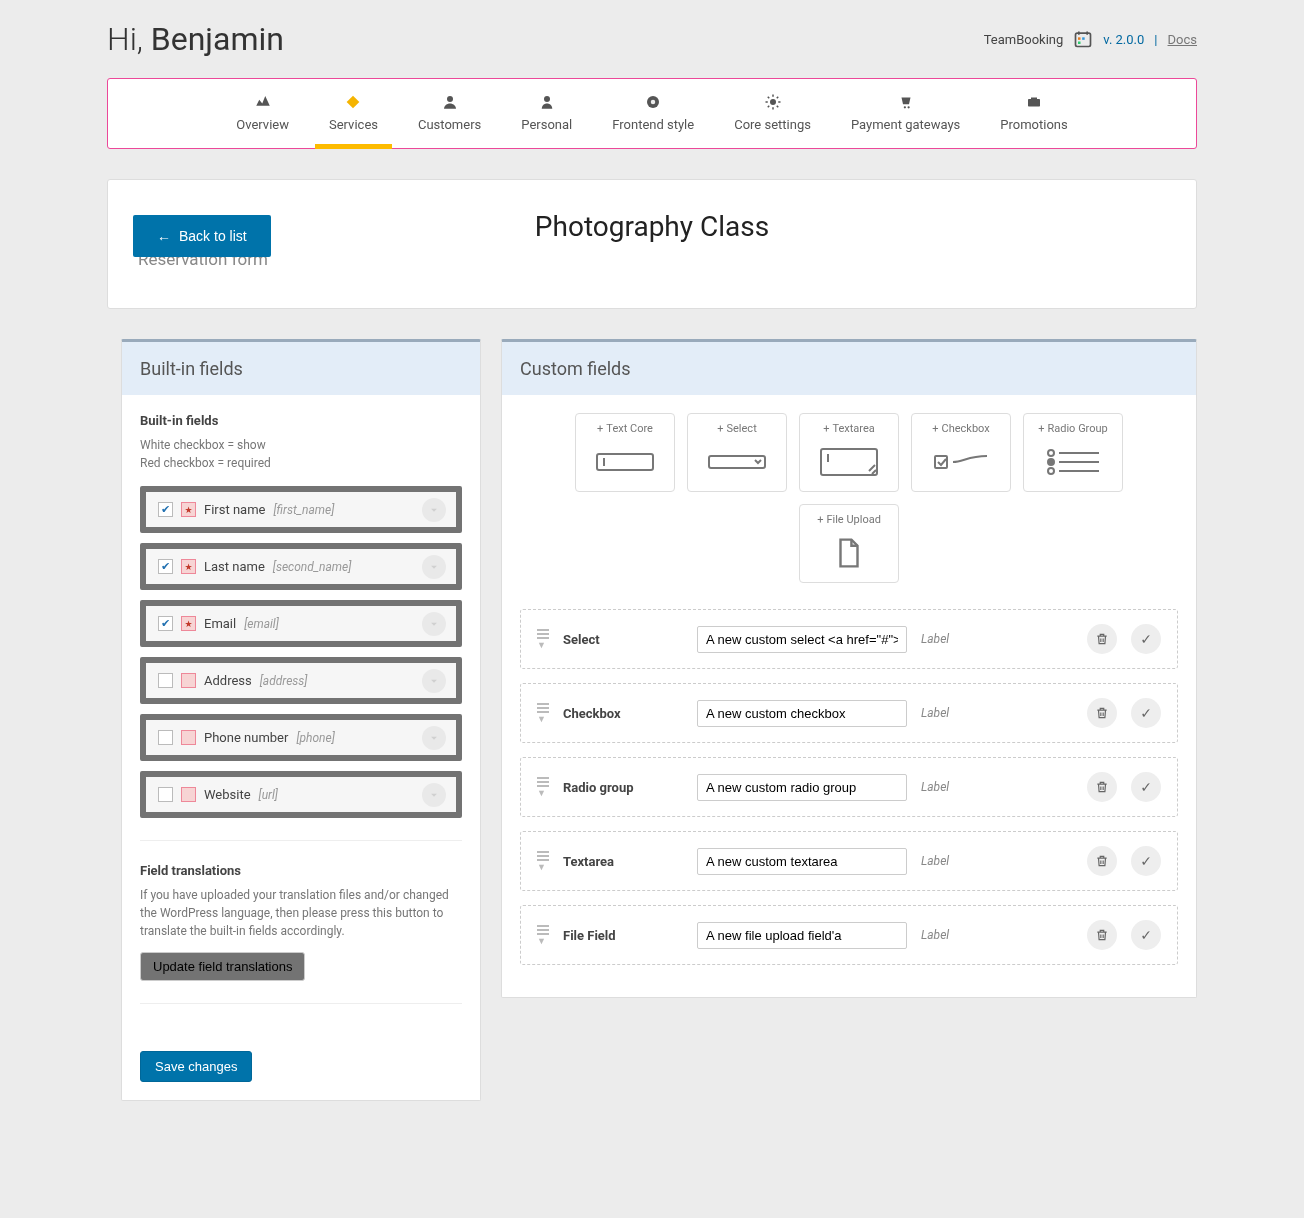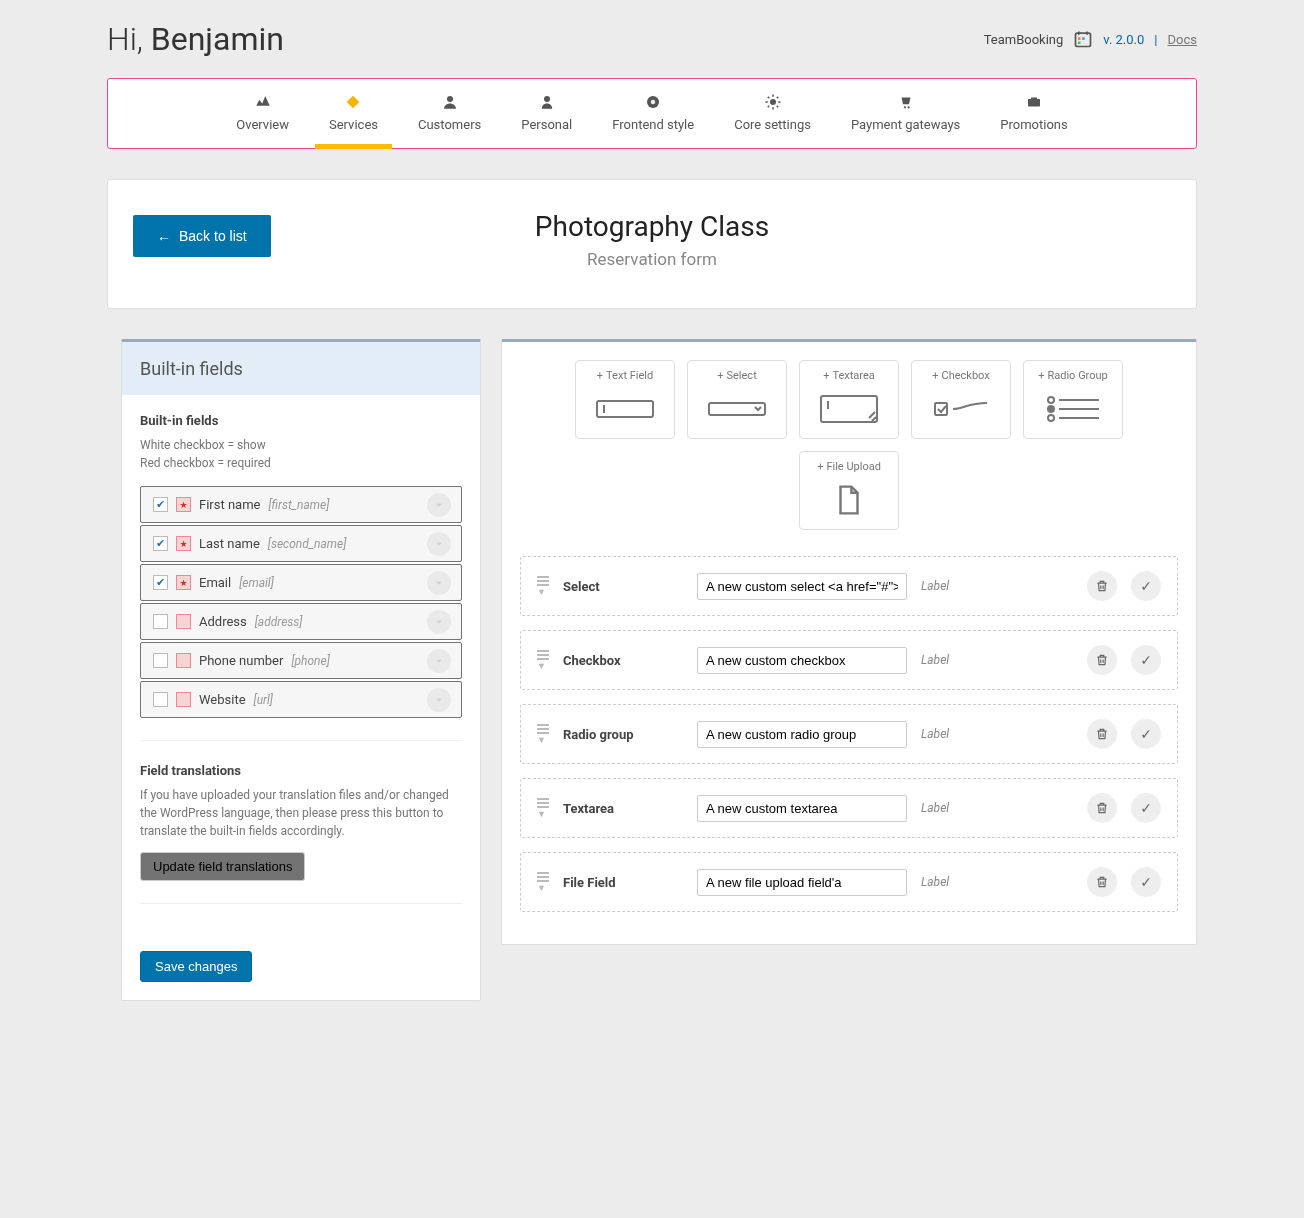--- a/index.html
+++ b/index.html
@@ -19,34 +19,34 @@
 
 .tabs { background: #fff; border: 1px solid #ec4899; border-radius: 3px; display: flex; justify-content: center; padding: 0 30px; }
 .tab { text-align: center; padding: 14px 20px 16px; color: #555; cursor: pointer; position: relative; }
 .tab svg { display: block; margin: 0 auto 6px; width: 18px; height: 18px; }
 .tab.active::after { content:""; position: absolute; left: 6px; right: 6px; bottom: -1px; height: 5px; background: #fdbb00; }
 
 
 .titlecard { background: #fff; border: 1px solid #ddd; border-radius: 3px; margin-top: 30px; padding: 30px; position: relative; min-height: 130px; }
 .backbtn { position: absolute; left: 25px; top: 35px; background: #0073aa; color: #fff; border: none; padding: 13px 24px; border-radius: 2px; font-size: 14px; cursor: pointer; display: flex; align-items: center; gap: 8px; }
 .titlecard h1 { text-align: center; font-size: 28px; font-weight: 400; color: #222; }
-.titlecard .sub { text-align: center; font-size: 17px; color: #888; margin-top: 6px; }
+.titlecard .sub { font-size: 17px; color: #888; margin-top: 6px; }
 
 
 .cols { display: flex; gap: 20px; margin-top: 30px; align-items: flex-start; padding-left: 14px; }
 .panel { background: #fff; border: 1px solid #ddd; border-top: 3px solid #9ab; border-radius: 2px; }
 .panel-h { background: #e3edf8; padding: 16px 18px; font-size: 18px; color: #555; }
 .panel-b { padding: 18px; }
 .left { width: 360px; flex: 0 0 360px; }
 .right { flex: 1; }
 
 
 .sec-t { font-weight: 700; color: #444; margin-bottom: 8px; }
 .legend { color: #777; font-size: 12px; line-height: 1.5; margin-bottom: 14px; }
-.bfield { background: #f6f6f6; border: 1px solid #737373; border-radius: 2px; padding: 10px 12px; margin-bottom: 2px; display: flex; align-items: center; gap: 8px; position: relative; }
+.bfield { background: #f6f6f6; border: 6px solid #737373; border-radius: 2px; padding: 10px 12px; margin-bottom: 10px; display: flex; align-items: center; gap: 8px; position: relative; }
 .cb { width: 15px; height: 15px; border: 1px solid #bbb; background: #fff; display: inline-flex; align-items: center; justify-content: center; font-size: 11px; color: #2271b1; }
 .cb.on::before { content: "✔"; }
 .cb2 { width: 15px; height: 15px; border: 1px solid #e89; background: #f7d4d4; display: inline-flex; align-items: center; justify-content: center; font-size: 10px; color: #c0392b; }
 .cb2.on::before { content: "★"; font-size: 9px; }
 .bfield .lab { color: #444; }
 .bfield .slug { color: #999; font-style: italic; font-size: 12px; }
 .bfield .chev { position: absolute; right: 10px; top: 50%; transform: translateY(-50%); width: 24px; height: 24px; border-radius: 50%; background: #e9e9e9; display: flex; align-items: center; justify-content: center; color: #ccc; }
 .trans-t { font-weight: 700; margin: 20px 0 8px; }
 .trans-p { color: #777; font-size: 12px; line-height: 1.5; margin-bottom: 12px; }
 .btn-g { background: #737373; border: 1px solid #ccc; padding: 6px 12px; border-radius: 3px; cursor: pointer; font-size: 13px; }
@@ -243,26 +243,27 @@
         <div class="trans-t">Field translations</div>
         <div class="trans-p">If you have uploaded your translation files and/or changed the WordPress language, then please press this button to translate the built-in fields accordingly.</div>
         <button class="btn-g">Update field translations</button>
 
         <hr class="sep">
         <button class="btn-p">Save changes</button>
       </div>
     </div>
 
     <div class="panel right">
+      <div class="panel-h">Custom fields</div>
       <div class="panel-b">
         <div class="addrow" id="addrow">
             <div class="addbtn">
               <div class="plus">
                 <span>+</span> 
-                <span>Text Field</span>
+                <span>Text Core</span>
               </div>
               <div class="ico">
                 <svg width="60" height="24" viewBox="0 0 60 24" fill="none" stroke="#777" stroke-width="2">
                   <rect x="2" y="4" width="56" height="16" rx="2"></rect>
                   <line x1="9" y1="8" x2="9" y2="16"></line>
                 </svg>
               </div>
             </div>
             <div class="addbtn">
               <div class="plus">

